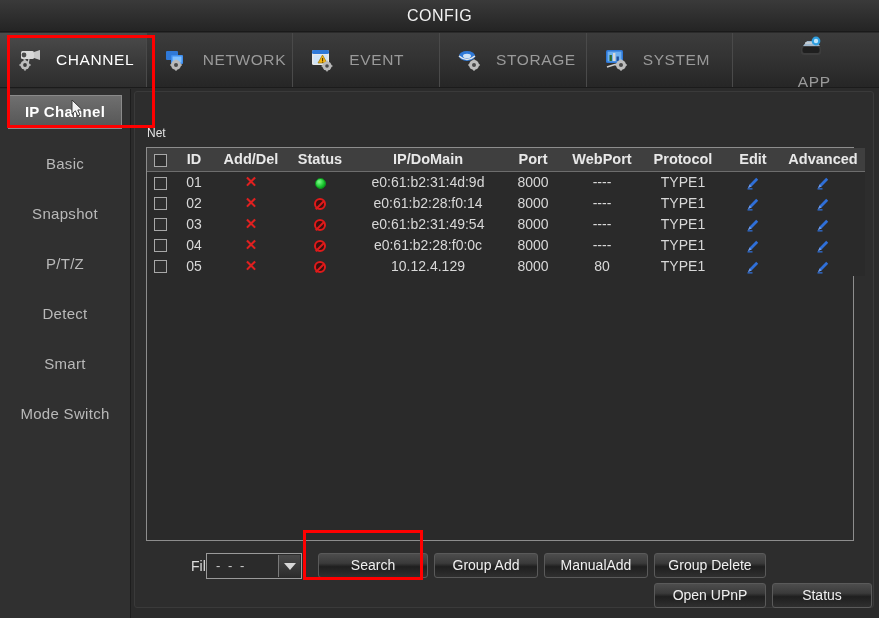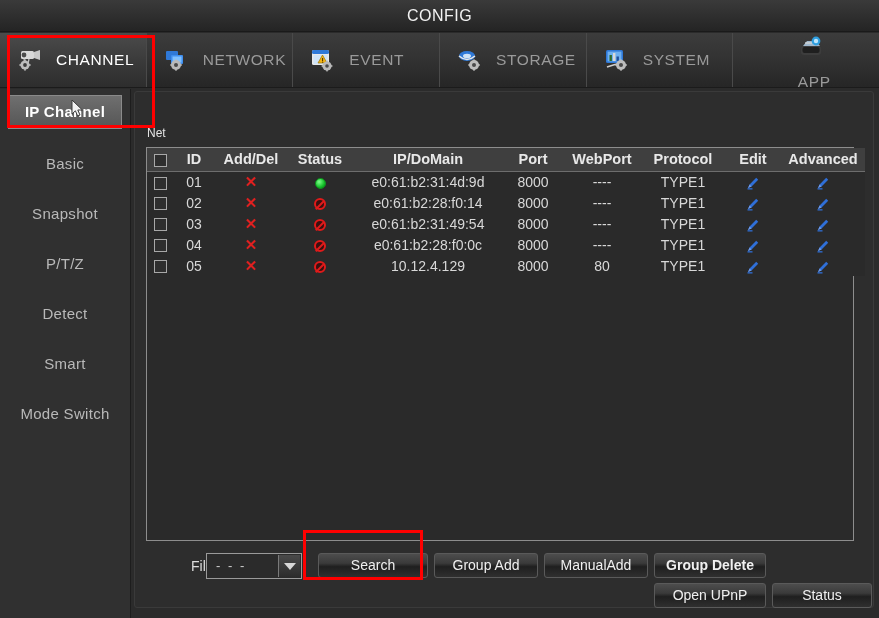--- a/index.html
+++ b/index.html
@@ -184,21 +184,21 @@
     height: 25px; line-height: 23px;
     text-align: center;
     background: linear-gradient(180deg, #4d4d4d 0%, #3a3a3a 40%, #1f1f1f 55%, #2f2f2f 100%);
     border: 1px solid #5a5a5a; border-radius: 3px;
     color: #f0f0f0; font-size: 14px;
     white-space: nowrap;
   }
   .btn-search     { left: 172px; top: 3px;  width: 110px; }
   .btn-groupadd   { left: 288px; top: 3px;  width: 104px; }
   .btn-manualadd  { left: 398px; top: 3px;  width: 104px; }
-  .btn-groupdel   { left: 508px; top: 3px;  width: 112px; font-weight: bold; }
+  .btn-groupdel   { left: 508px; top: 3px;  width: 112px; }
   .btn-ping       { left: 626px; top: 3px;  width: 100px; }
   .btn-upnp       { left: 508px; top: 33px; width: 112px; }
   .btn-status     { left: 626px; top: 33px; width: 100px; }
 
   
   .redbox {
     position: absolute; border: 3px solid #ff0000;
     pointer-events: none; z-index: 40;
   }
   .rb-nav   { left: 7px;   top: 35px;  width: 148px; height: 93px; }

